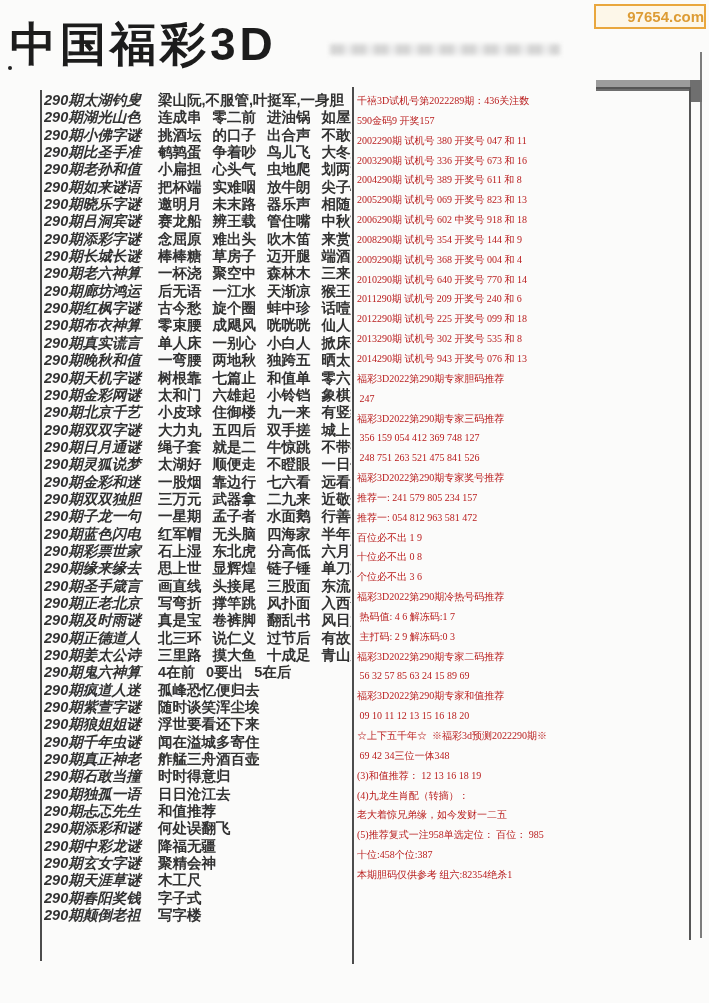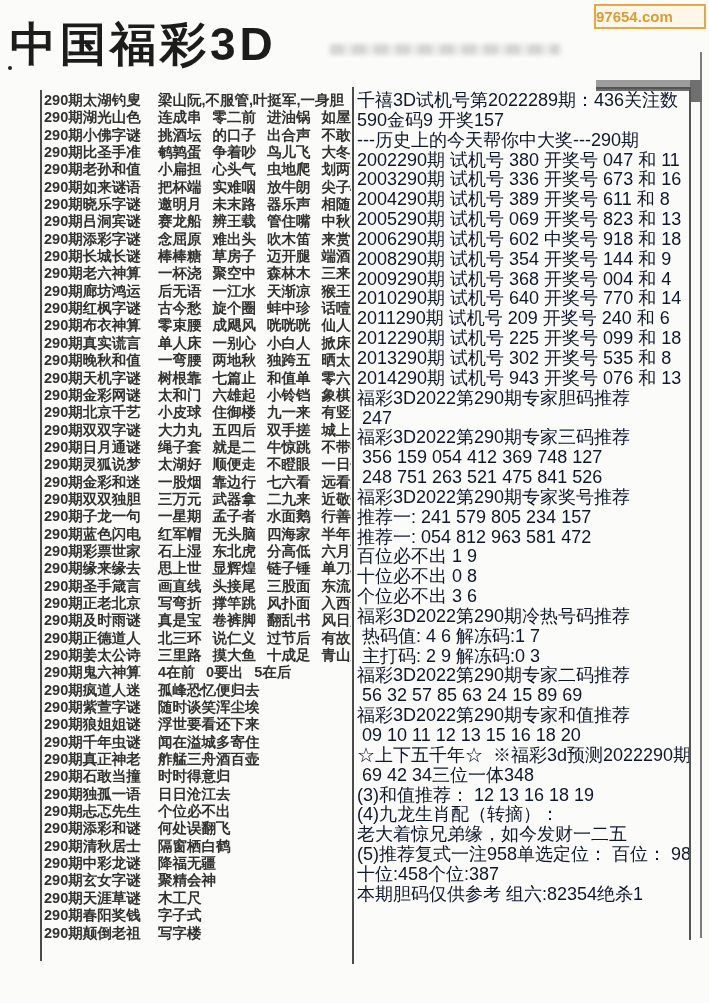--- a/index.html
+++ b/index.html
@@ -12,21 +12,21 @@
     overflow:hidden;
   }
   
   .badge {
     position:absolute; top:4px; right:3px;
     width:112px; height:25px;
     background:#fdf7e9;
     border:2px solid #e9a73e;
     color:#dd9c35;
     font-size:15px; line-height:21px;
-    text-align:left;
+    text-align:right;
     font-weight:bold;
   }
   
   .title {
     position:absolute; left:10px; top:14px;
     font-size:46px; font-weight:900;
     letter-spacing:4px;
     color:#1c1c1c;
     white-space:nowrap;
   }
@@ -68,36 +68,37 @@
     width:307px; height:870px;
     overflow:hidden;
   }
   .puzzle-row {
     height:17.35px; line-height:17.35px;
     font-size:14.5px; font-weight:bold;
     white-space:nowrap; overflow:hidden;
     color:#323232;
     display:flex;
   }
-  .puzzle-label { flex:0 0 114px; }
+  .puzzle-label { flex:0 0 114px;font-style:italic; }
   .puzzle-text  { word-spacing:7px; }
 
   
   .right-col {
     position:absolute; left:357px; top:91px;
     width:332px; height:874px;
     overflow:hidden;
   }
   .info-line {
     height:19.85px; line-height:19.85px;
-    font-size:18px;
+    font-size:10px;
     white-space:pre;
     overflow:hidden;
-    color:#0f172a;
+    color:#b91c1c;
     font-weight:500;
+    font-family:Liberation Serif, serif;
   }
 </style>
 </head>
 <body>
 
 <div class="badge">97654.com</div>
 
 <div class="title">中国福彩3D</div>
 <div class="stray-dot"></div>
 <div class="blur-strip"></div>
@@ -271,29 +272,25 @@
     <div class="puzzle-row">
       <span class="puzzle-label">290期石敢当撞</span>
       <span class="puzzle-text">时时得意归</span>
     </div>
     <div class="puzzle-row">
       <span class="puzzle-label">290期独孤一语</span>
       <span class="puzzle-text">日日沧江去</span>
     </div>
     <div class="puzzle-row">
       <span class="puzzle-label">290期忐忑先生</span>
-      <span class="puzzle-text">个位必不出</span>
+      <span class="puzzle-text">和值推荐</span>
     </div>
     <div class="puzzle-row">
       <span class="puzzle-label">290期添彩和谜</span>
       <span class="puzzle-text">何处误翻飞</span>
-    </div>
-    <div class="puzzle-row">
-      <span class="puzzle-label">290期清秋居士</span>
-      <span class="puzzle-text">隔窗栖白鹤</span>
     </div>
     <div class="puzzle-row">
       <span class="puzzle-label">290期中彩龙谜</span>
       <span class="puzzle-text">降福无疆</span>
     </div>
     <div class="puzzle-row">
       <span class="puzzle-label">290期玄女字谜</span>
       <span class="puzzle-text">聚精会神</span>
     </div>
     <div class="puzzle-row">
@@ -306,21 +303,20 @@
     </div>
     <div class="puzzle-row">
       <span class="puzzle-label">290期颠倒老祖</span>
       <span class="puzzle-text">写字楼</span>
     </div>
   </div>
 
 <div class="right-col" id="right-lines">
     <div class="info-line">千禧3D试机号第2022289期：436关注数</div>
     <div class="info-line">590金码9 开奖157</div>
-    <div class="info-line">---历史上的今天帮你中大奖---290期</div>
     <div class="info-line">2002290期 试机号 380 开奖号 047 和 11</div>
     <div class="info-line">2003290期 试机号 336 开奖号 673 和 16</div>
     <div class="info-line">2004290期 试机号 389 开奖号 611 和 8</div>
     <div class="info-line">2005290期 试机号 069 开奖号 823 和 13</div>
     <div class="info-line">2006290期 试机号 602 中奖号 918 和 18</div>
     <div class="info-line">2008290期 试机号 354 开奖号 144 和 9</div>
     <div class="info-line">2009290期 试机号 368 开奖号 004 和 4</div>
     <div class="info-line">2010290期 试机号 640 开奖号 770 和 14</div>
     <div class="info-line">2011290期 试机号 209 开奖号 240 和 6</div>
     <div class="info-line">2012290期 试机号 225 开奖号 099 和 18</div>

